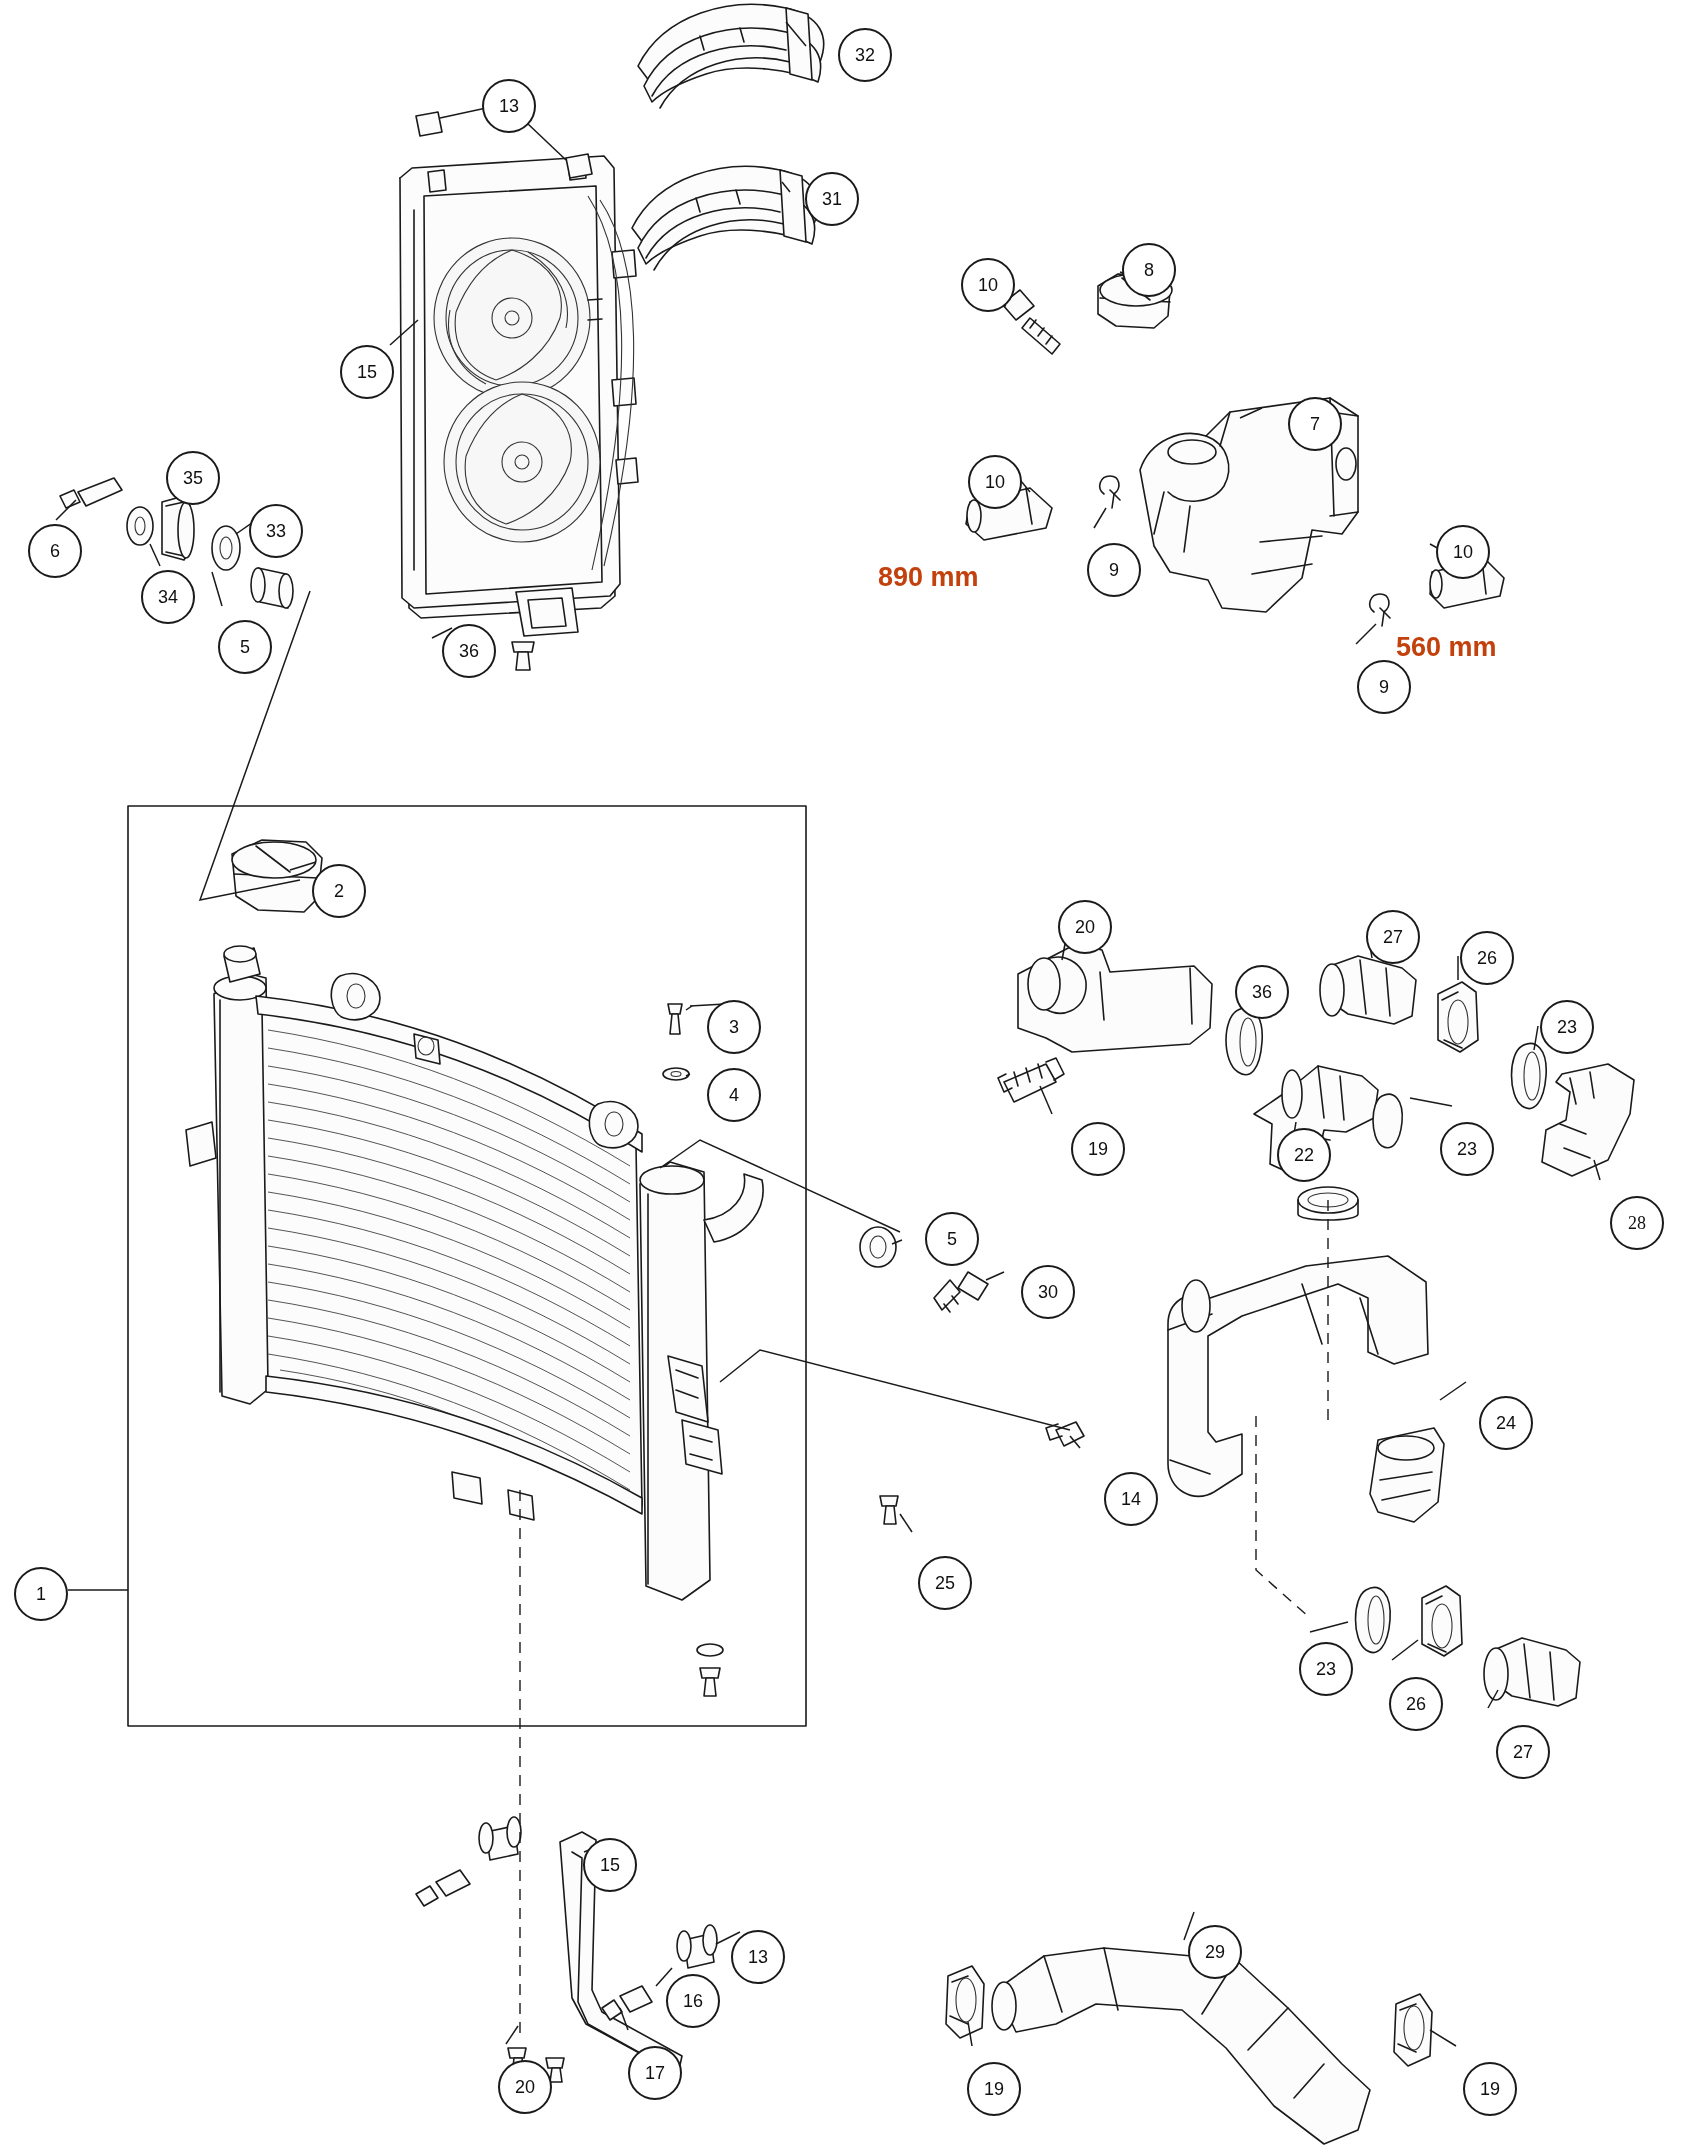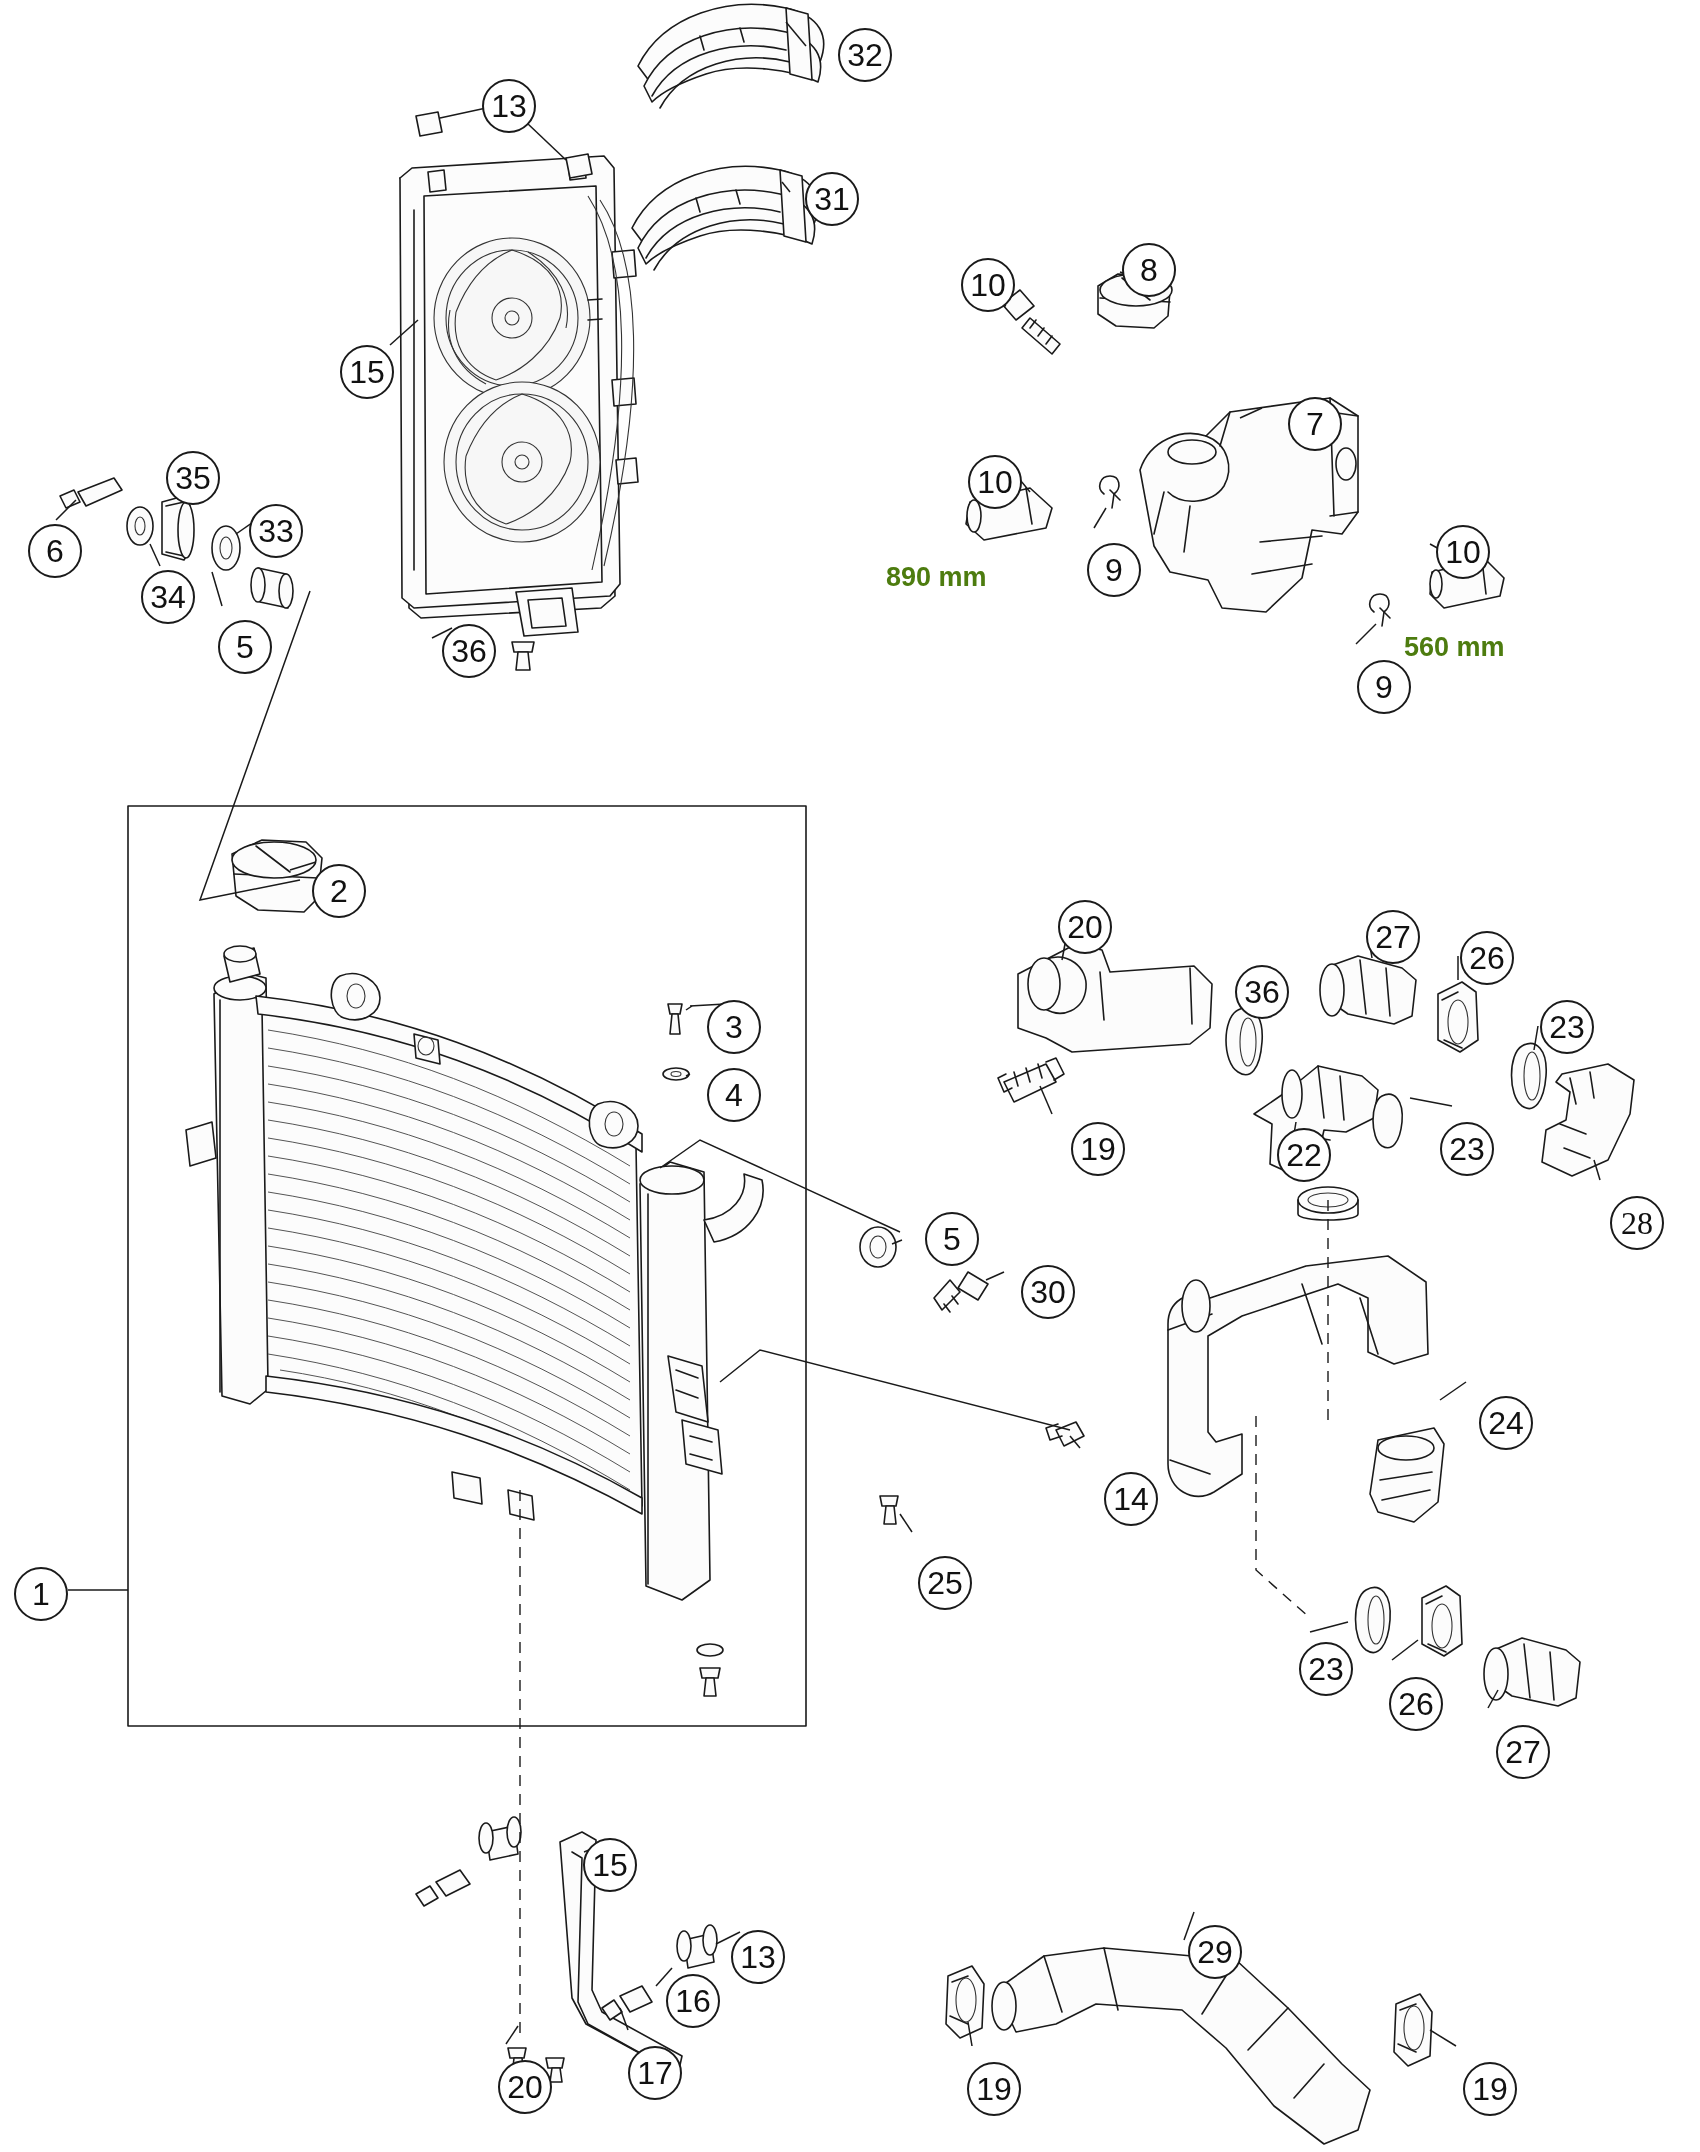--- a/index.html
+++ b/index.html
@@ -25,38 +25,37 @@
     height: 2152px;
   }
   .callout {
     position: absolute;
     width: 54px;
     height: 54px;
     border: 2.5px solid #1a1a1a;
     border-radius: 50%;
     background: #ffffff;
     color: #111111;
-    font-size: 32px;
+    font-size: 18px;
     font-weight: 400;
     display: flex;
     align-items: center;
     justify-content: center;
     box-sizing: border-box;
     font-family: "Liberation Sans", sans-serif;
     z-index: 40;
   }
   .dimlabel {
     position: absolute;
-    color: #4d7c0f;
+    color: #c2410c;
     font-size: 27px;
     font-weight: 700;
     font-family: "Liberation Sans", sans-serif;
     white-space: nowrap;
     z-index: 40;
-    margin-left: 8px;
   }
 </style>
 </head>
 <body>
 
 <div id="sheet">
 
   <svg id="art" viewBox="0 0 1700 2152" xmlns="http://www.w3.org/2000/svg">
     <defs>
       <style>

